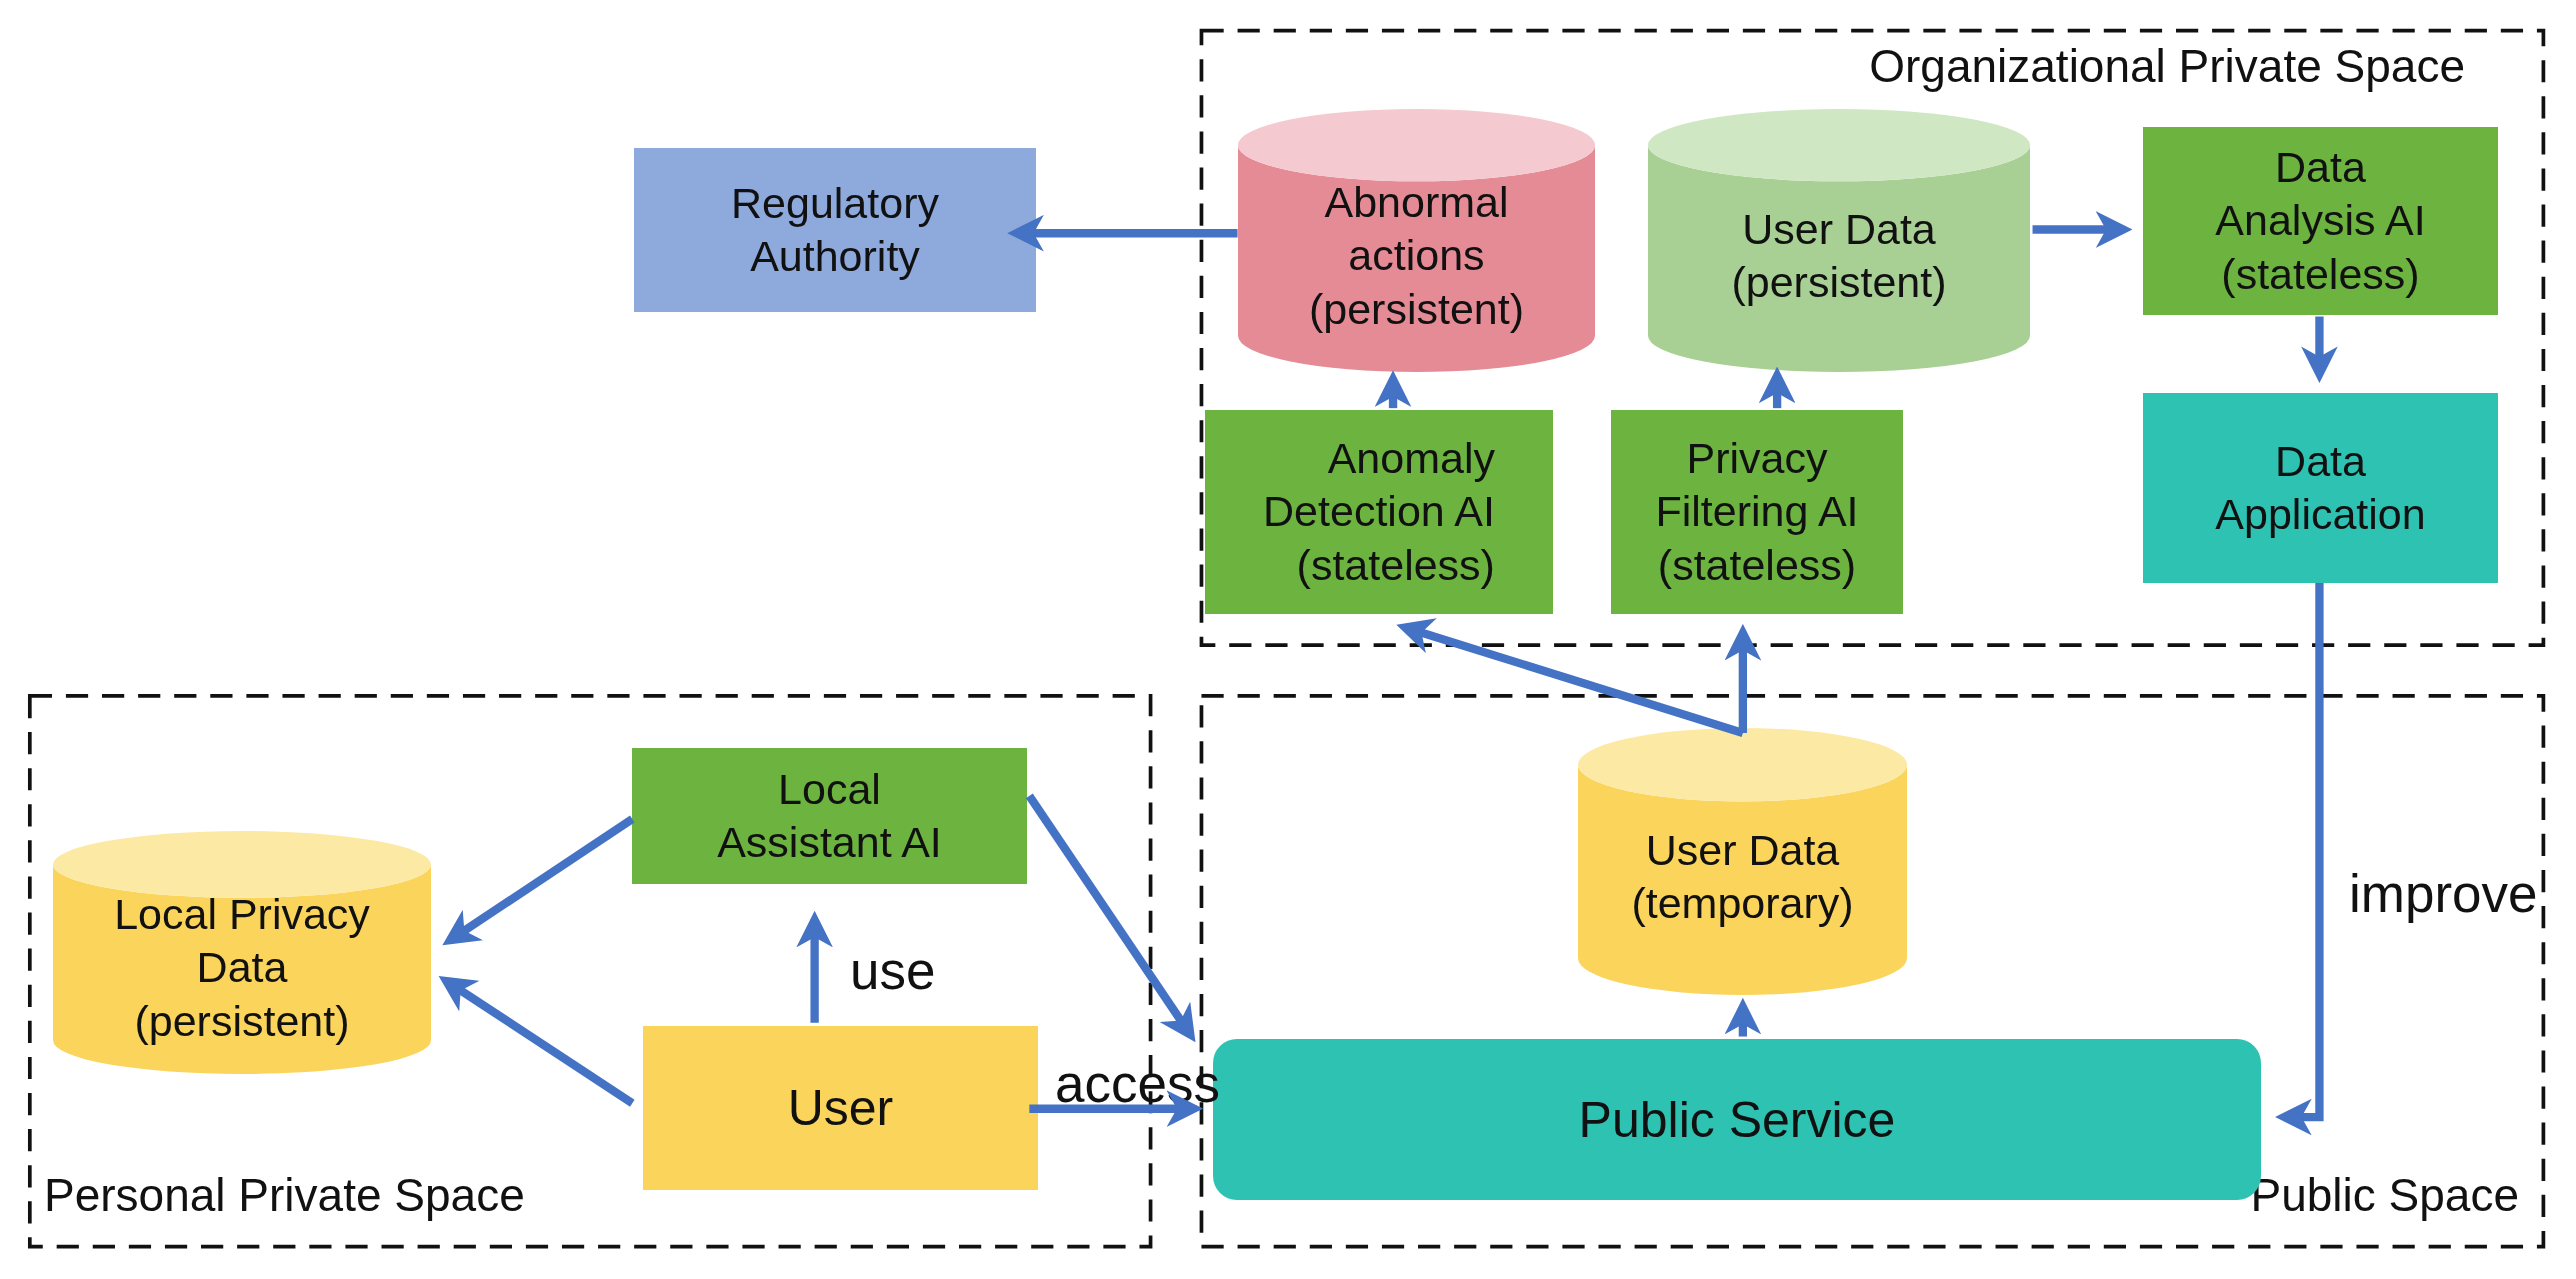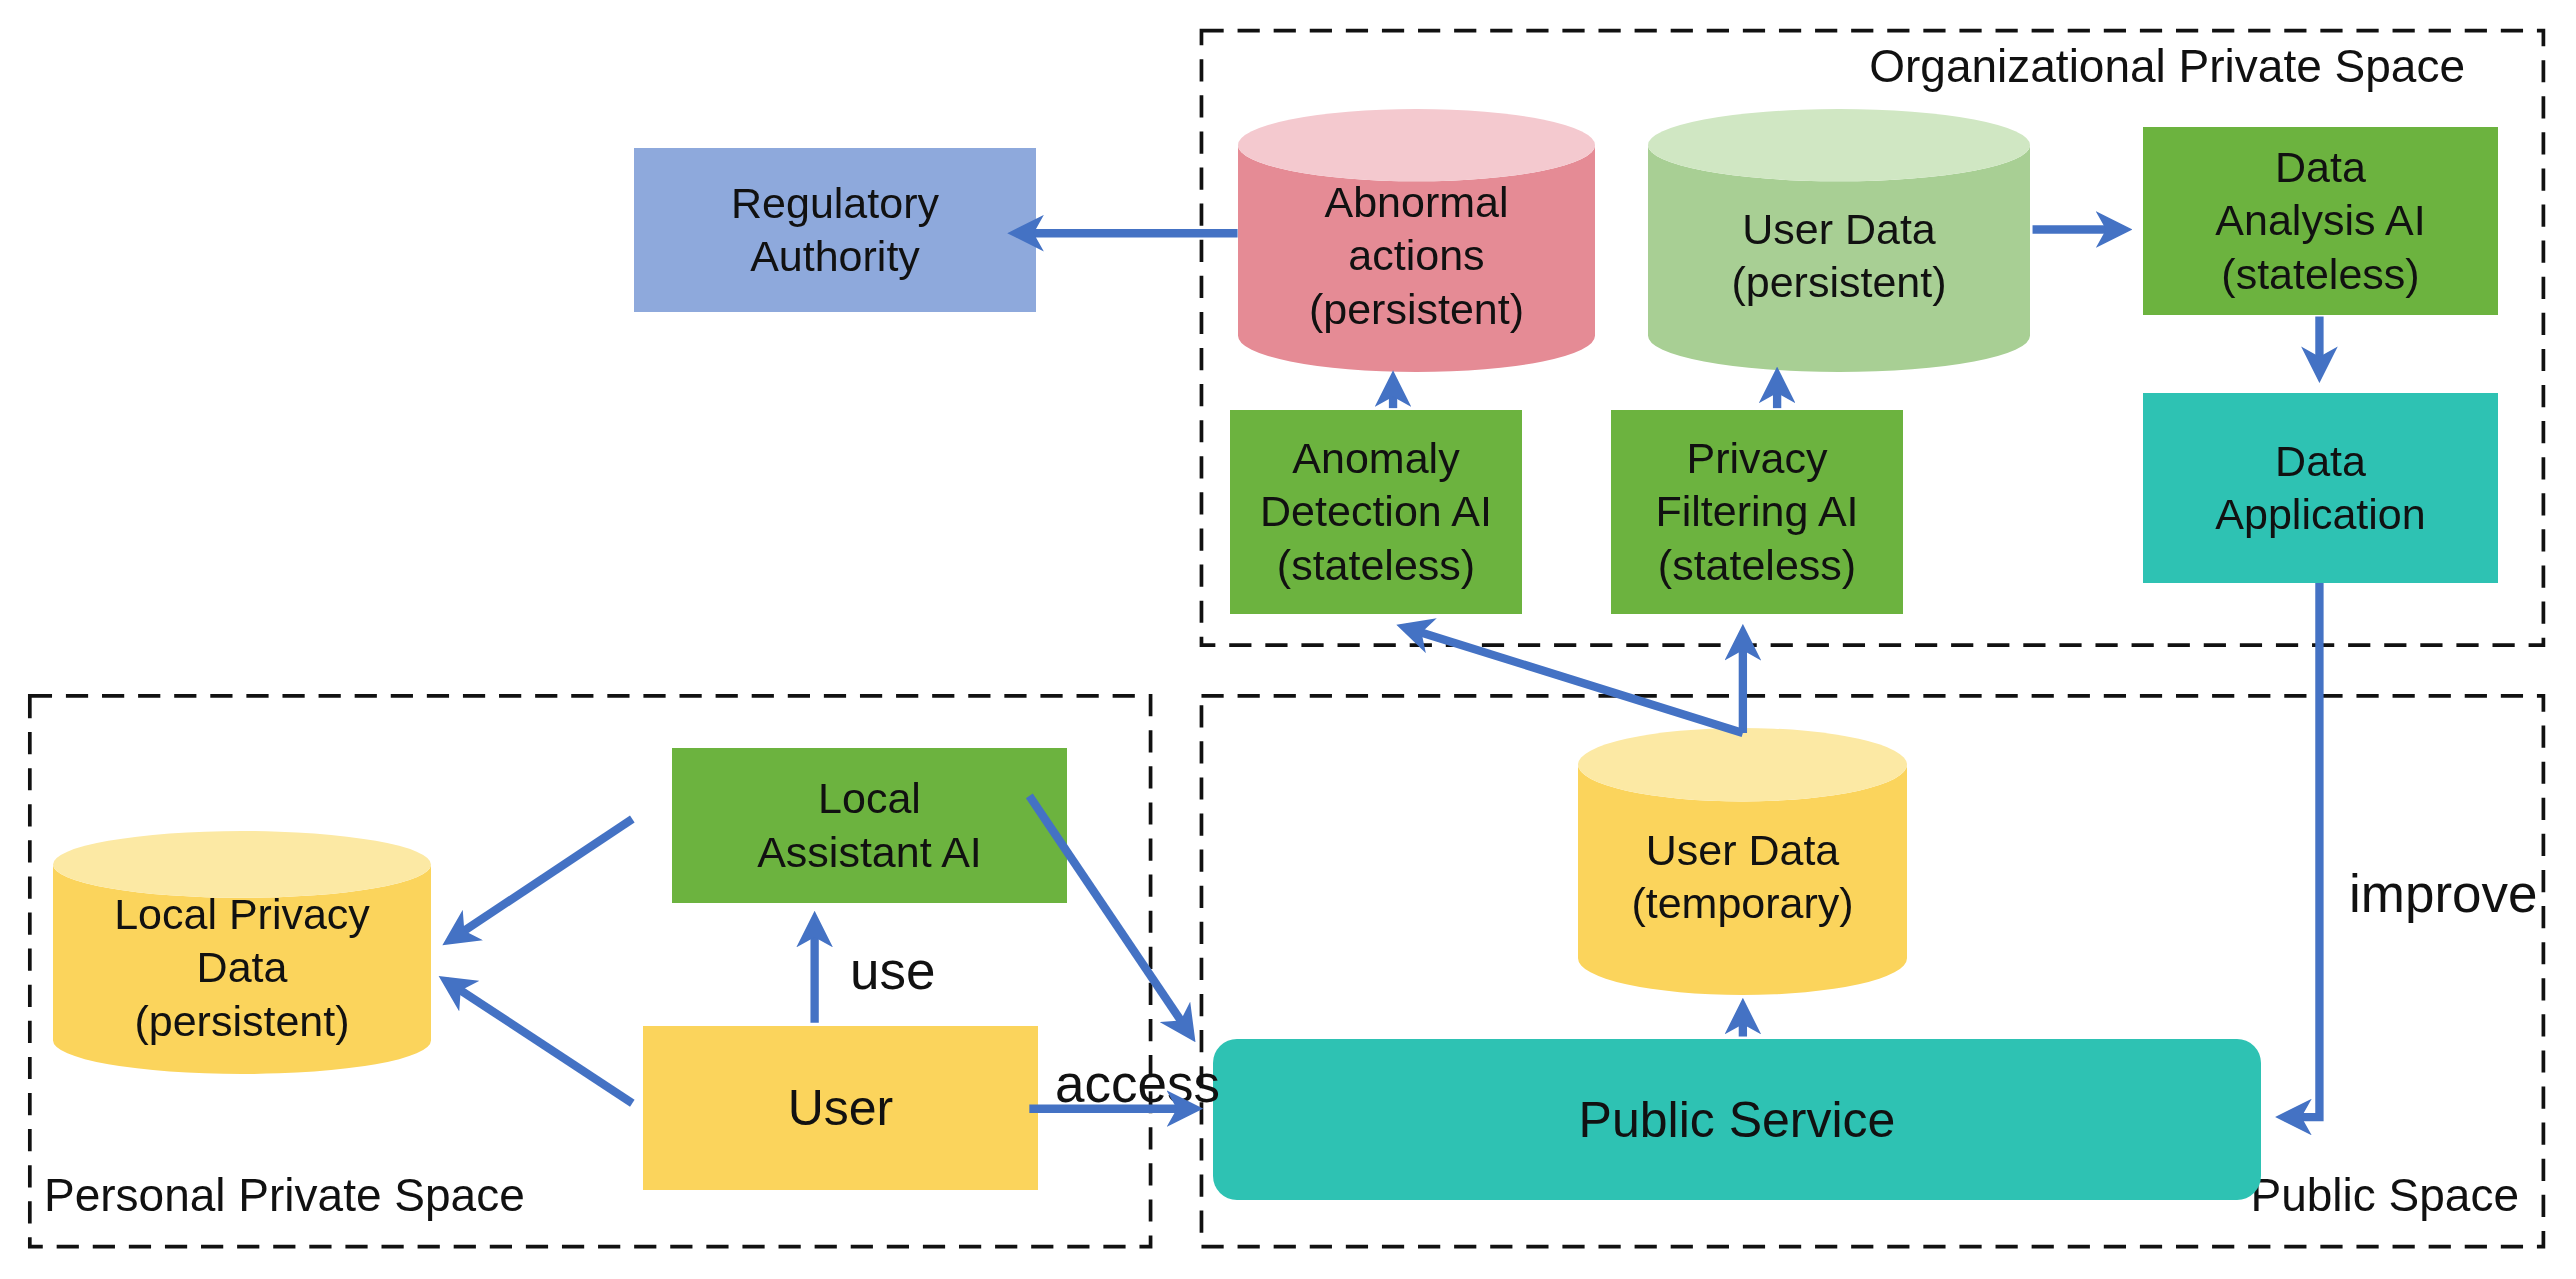--- a/index.html
+++ b/index.html
@@ -36,29 +36,29 @@
 
   <div class="region-label" style="top:39px;right:111px;">Organizational Private Space</div>
   <div class="region-label" style="top:1168px;left:44px;">Personal Private Space</div>
   <div class="region-label" style="top:1168px;right:57px;">Public Space</div>
 
   <div class="node blue" style="left:634px;top:148px;width:402px;height:164px;">Regulatory
 Authority</div>
   <div class="node green" style="left:2143px;top:127px;width:355px;height:188px;">Data
 Analysis AI
 (stateless)</div>
-  <div class="node green" style="left:1230px;top:410px;width:292px;height:204px;">Anomaly
+  <div class="node green" style="left:1205px;top:410px;width:348px;height:204px;text-align:right;">Anomaly
 Detection AI
 (stateless)</div>
   <div class="node green" style="left:1611px;top:410px;width:292px;height:204px;">Privacy
 Filtering AI
 (stateless)</div>
   <div class="node teal" style="left:2143px;top:393px;width:355px;height:190px;">Data
 Application</div>
-  <div class="node green" style="left:632px;top:748px;width:395px;height:155px;margin-left:40px;">Local
+  <div class="node green" style="left:632px;top:748px;width:395px;height:136px;">Local
 Assistant AI</div>
   <div class="node yellow big" style="left:632px;top:1026px;width:395px;height:164px;margin-left:11px;">User</div>
   <div class="node teal big" style="left:1213px;top:1039px;width:1048px;height:161px;border-radius:24px;">Public Service</div>
 
   <div class="cyl" style="left:1238px;top:109px;width:357px;height:263px;">
     <svg class="cyl-svg" viewBox="0 0 200 160" preserveAspectRatio="none">
       <path d="M0,22 V138 A100,22 0 0 0 200,138 V22 A100,22 0 0 1 0,22 Z" style="fill:var(--pink_body)"></path>
       <ellipse cx="100" cy="22" rx="100" ry="22" style="fill:var(--pink_top)"></ellipse>
     </svg>
     <div class="cyl-label">Abnormal

